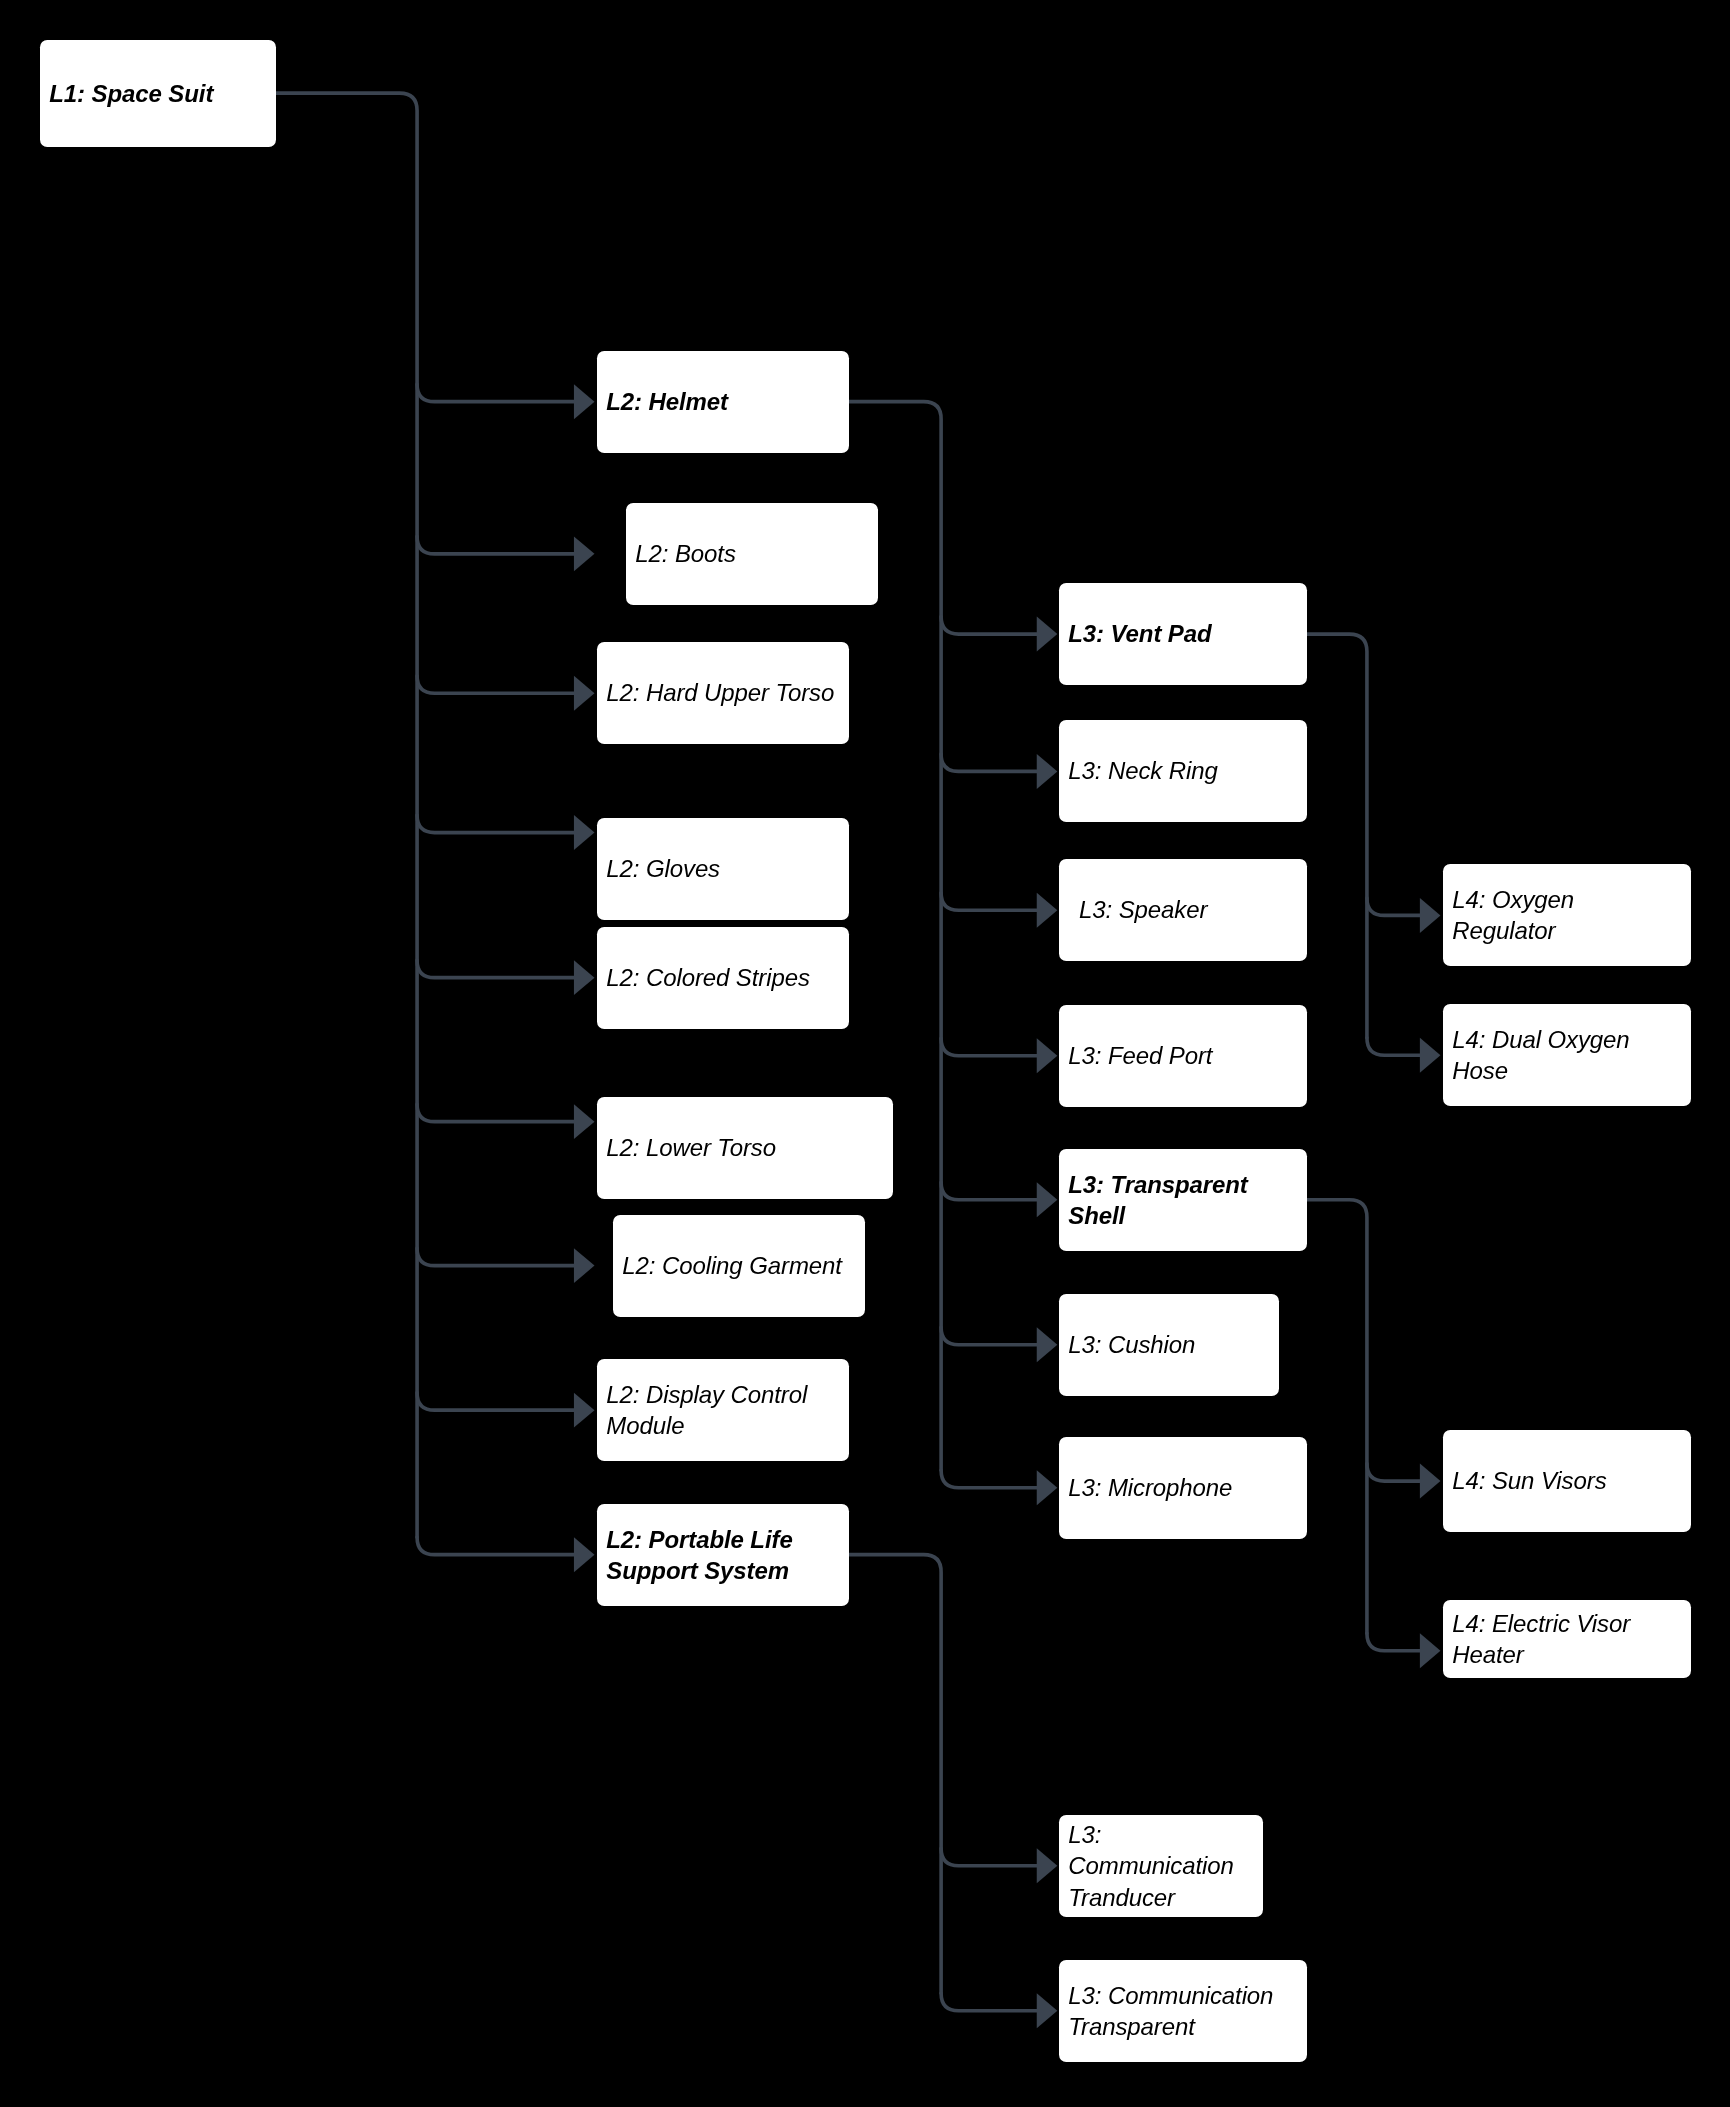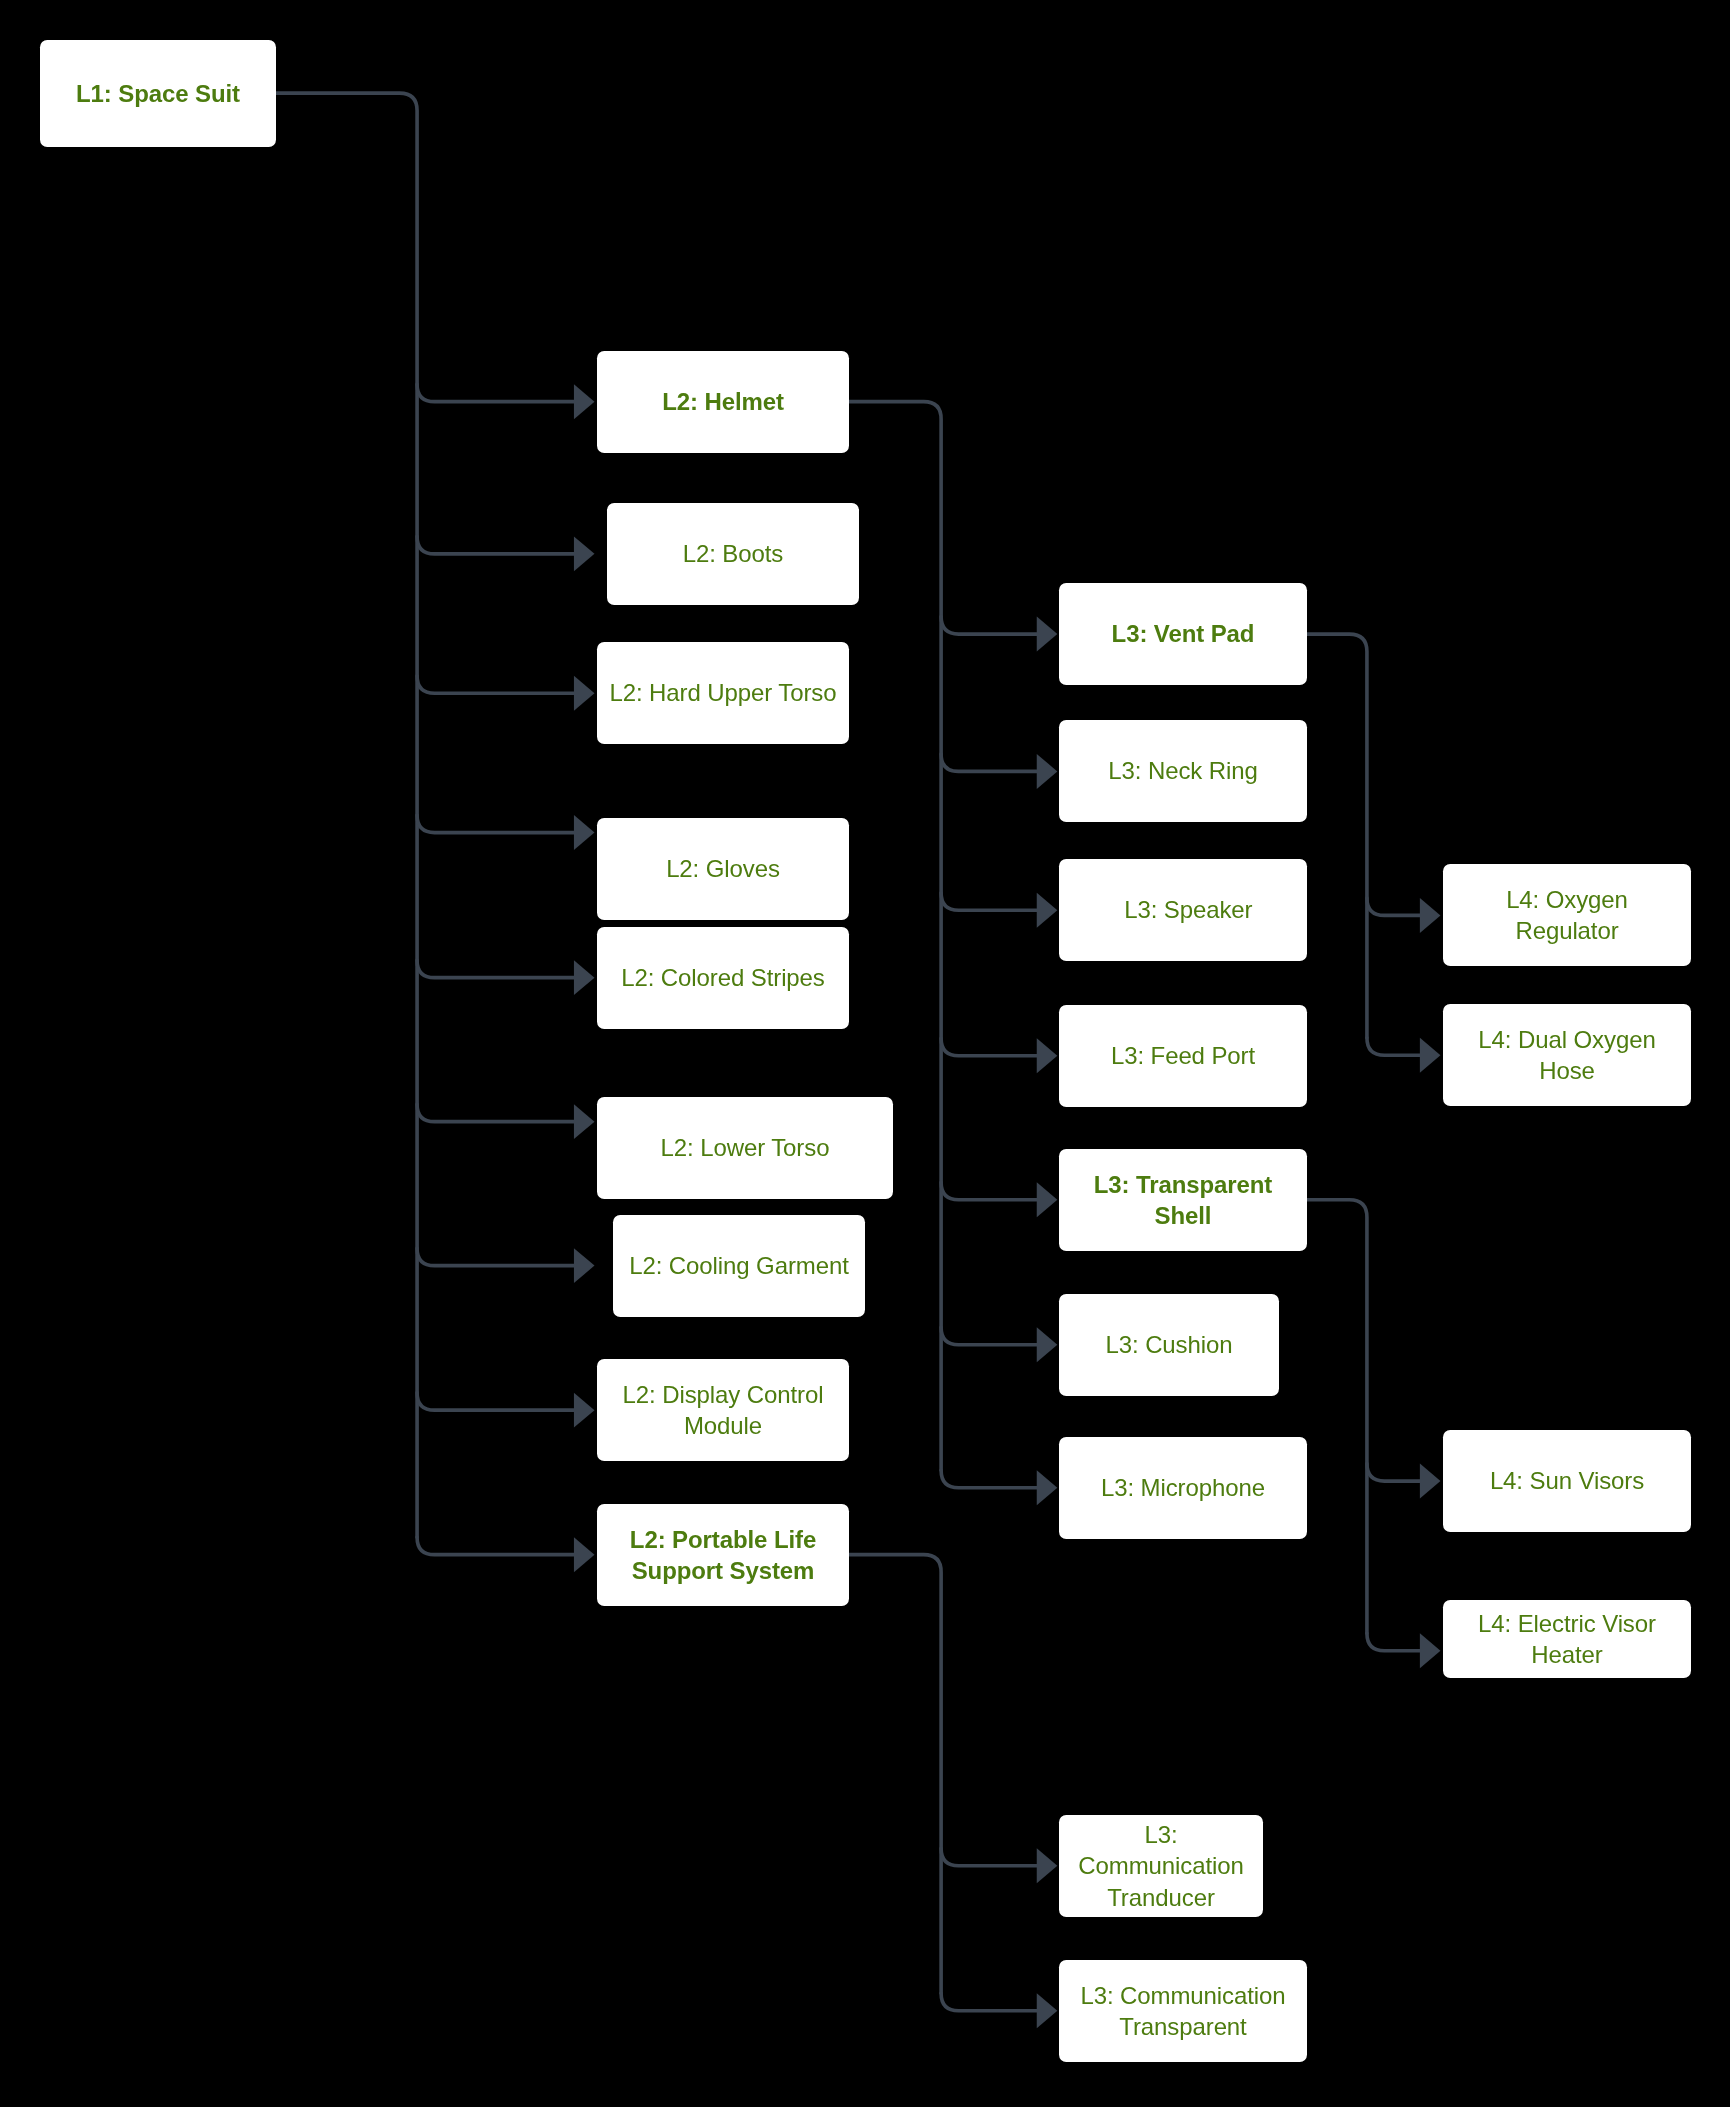--- a/index.html
+++ b/index.html
@@ -24,26 +24,26 @@
     height: 2108px;
   }
   .node {
     position: absolute;
     box-sizing: border-box;
     background: #ffffff;
     border-radius: 7.2px;
     display: flex;
     align-items: center;
     justify-content: center;
-    text-align: center;
-    color: #4d7c0f;
+    color: #000000;
     font-size: 24px;
     line-height: 1.30;
     padding: 3.1px 9.3px;
     letter-spacing: -0.1px;
+    font-style: italic;
   }
   .node.bold { font-weight: 700; }
   .node.normal { font-weight: 400; }
   .node-label {
     display: block;
     width: 100%;
   }
 </style>
 </head>
 <body>
@@ -100,21 +100,21 @@
       <path d="M 2658 3176 Q 2658 3210 2692 3210 L 2761 3210" fill="none" stroke="#3b4450" stroke-width="7" stroke-linecap="round" stroke-linejoin="round"></path>
       <path d="M 2801 3210 L 2761 3176 L 2761 3244 Z" fill="#3b4450"></path>
     </svg>
   <div id="node-layer">
       <div class="node bold" style="left: 40px; top: 40px; width: 236px; height: 107px;">
         <span class="node-label">L1: Space Suit</span>
       </div>
       <div class="node bold" style="left: 597px; top: 351px; width: 252px; height: 102px;">
         <span class="node-label">L2: Helmet</span>
       </div>
-      <div class="node normal" style="left: 607px; top: 503px; width: 252px; height: 102px;">
+      <div class="node normal" style="left: 626px; top: 503px; width: 252px; height: 102px;">
         <span class="node-label">L2: Boots</span>
       </div>
       <div class="node normal" style="left: 597px; top: 642px; width: 252px; height: 102px;">
         <span class="node-label">L2: Hard Upper Torso</span>
       </div>
       <div class="node normal" style="left: 597px; top: 782px; width: 252px; height: 102px; margin-top: 36px;">
         <span class="node-label">L2: Gloves</span>
       </div>
       <div class="node normal" style="left: 597px; top: 927px; width: 252px; height: 102px;">
         <span class="node-label">L2: Colored Stripes</span>

